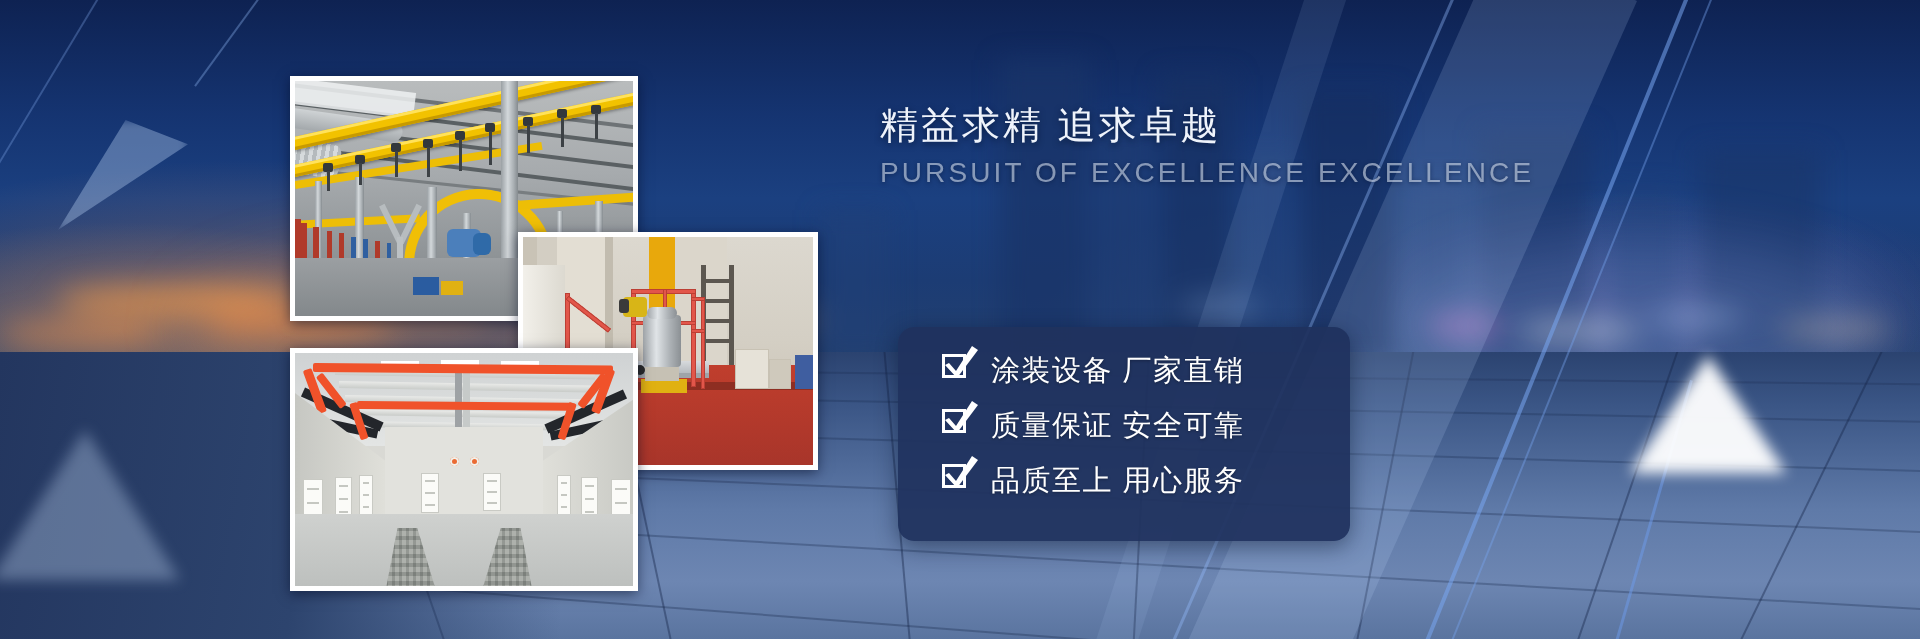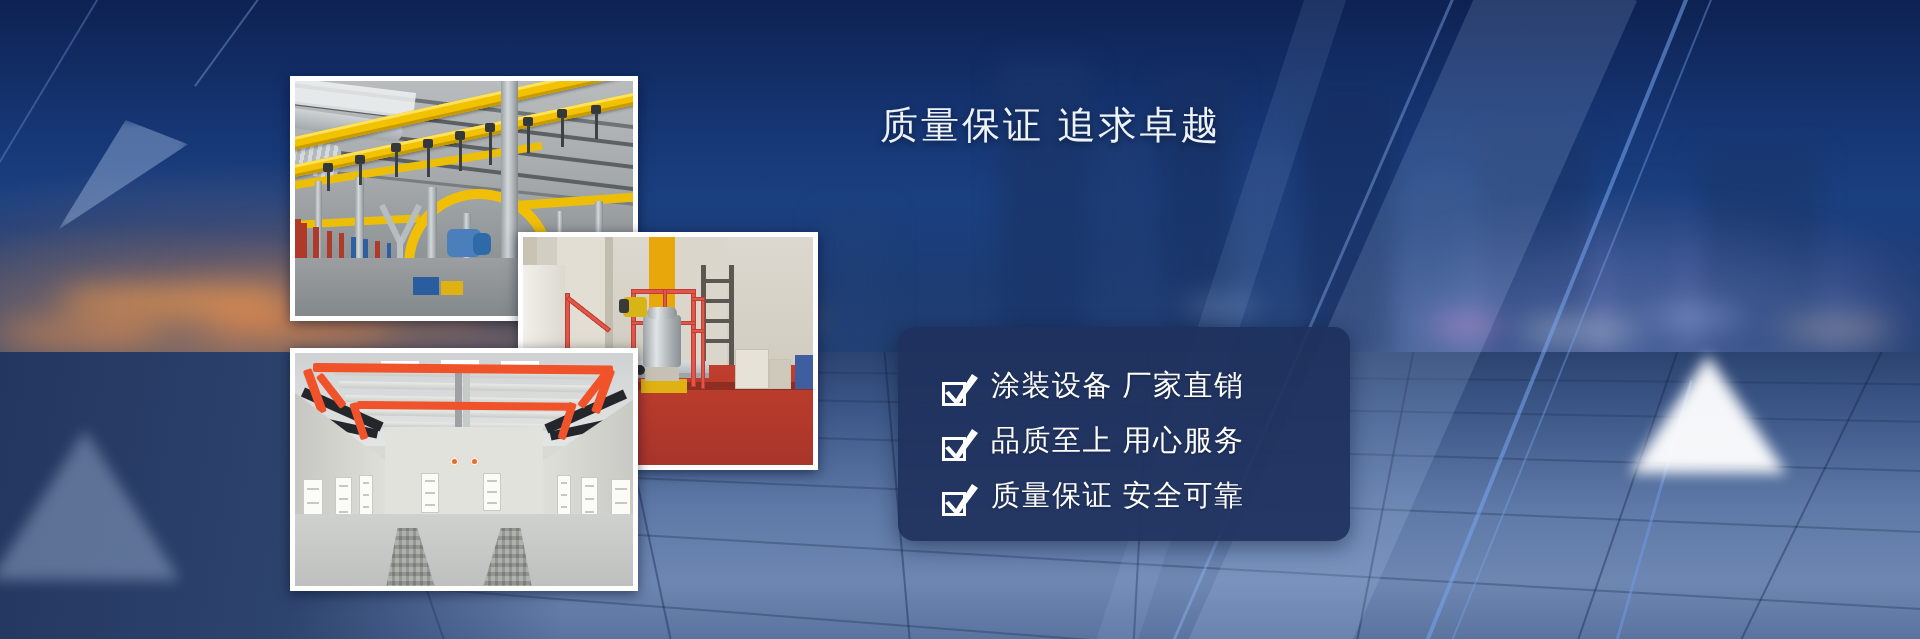--- a/index.html
+++ b/index.html
@@ -144,21 +144,21 @@
 
   
   .featbox{
     position:absolute;left:898px;top:327px;width:452px;height:214px;
     background:rgba(31,50,94,.93);
     border-radius:16px;
     box-shadow:0 6px 22px rgba(5,15,40,.45);
     z-index:12;
     padding:24px 0 0 44px;
   }
-  .feat-row{display:flex;align-items:flex-end;height:55px;}
+  .feat-row{display:flex;align-items:flex-start;height:55px;}
   .cbox{
     position:relative;width:27px;height:27px;flex:0 0 27px;margin-right:22px;
   }
   .cbox .sq{position:absolute;left:0;top:3px;width:24px;height:24px;border:3px solid #fff;}
   .cbox svg{position:absolute;left:-1px;top:-7px;width:38px;height:38px;}
   .feat-text{
     font-size:29px;color:#fff;letter-spacing:1.5px;white-space:nowrap;
     text-shadow:0 1px 3px rgba(0,0,0,.35);
   }
 </style>
@@ -448,21 +448,22 @@
         <div class="vent-dot" style="left:175px;top:104px;"></div>
 
         <div class="booth-floor" style="height:72px;"></div>
         <div class="grate" style="left:90px;top:175px;width:52px;height:66px;clip-path:polygon(24% 0,62% 0,100% 100%,0 100%);"></div>
         <div class="grate" style="left:186px;top:175px;width:52px;height:66px;clip-path:polygon(38% 0,76% 0,100% 100%,0 100%);"></div>
       </div>
     </div>
   </div>
 
   <div class="copy">
-    <div class="tagline">质量保证  追求卓越</div>
+    <div class="tagline">精益求精  追求卓越</div>
+    <div class="subline">PURSUIT OF EXCELLENCE EXCELLENCE</div>
   </div>
 
   <div class="featbox">
 
     <div class="feat-row">
       <span class="cbox">
         <span class="sq"></span>
         <svg viewBox="0 0 38 38" aria-hidden="true">
           <path d="M8 19 L15 27 L31 2 L37 6 L16 34 L4 21 Z" fill="#ffffff"></path>
         </svg>
@@ -470,28 +471,28 @@
       <span class="feat-text">涂装设备  厂家直销</span>
     </div>
 
     <div class="feat-row">
       <span class="cbox">
         <span class="sq"></span>
         <svg viewBox="0 0 38 38" aria-hidden="true">
           <path d="M8 19 L15 27 L31 2 L37 6 L16 34 L4 21 Z" fill="#ffffff"></path>
         </svg>
       </span>
-      <span class="feat-text">品质至上  用心服务</span>
+      <span class="feat-text">质量保证  安全可靠</span>
     </div>
 
     <div class="feat-row">
       <span class="cbox">
         <span class="sq"></span>
         <svg viewBox="0 0 38 38" aria-hidden="true">
           <path d="M8 19 L15 27 L31 2 L37 6 L16 34 L4 21 Z" fill="#ffffff"></path>
         </svg>
       </span>
-      <span class="feat-text">质量保证  安全可靠</span>
+      <span class="feat-text">品质至上  用心服务</span>
     </div>
 
   </div>
 
 </div>
 
 </body></html>

